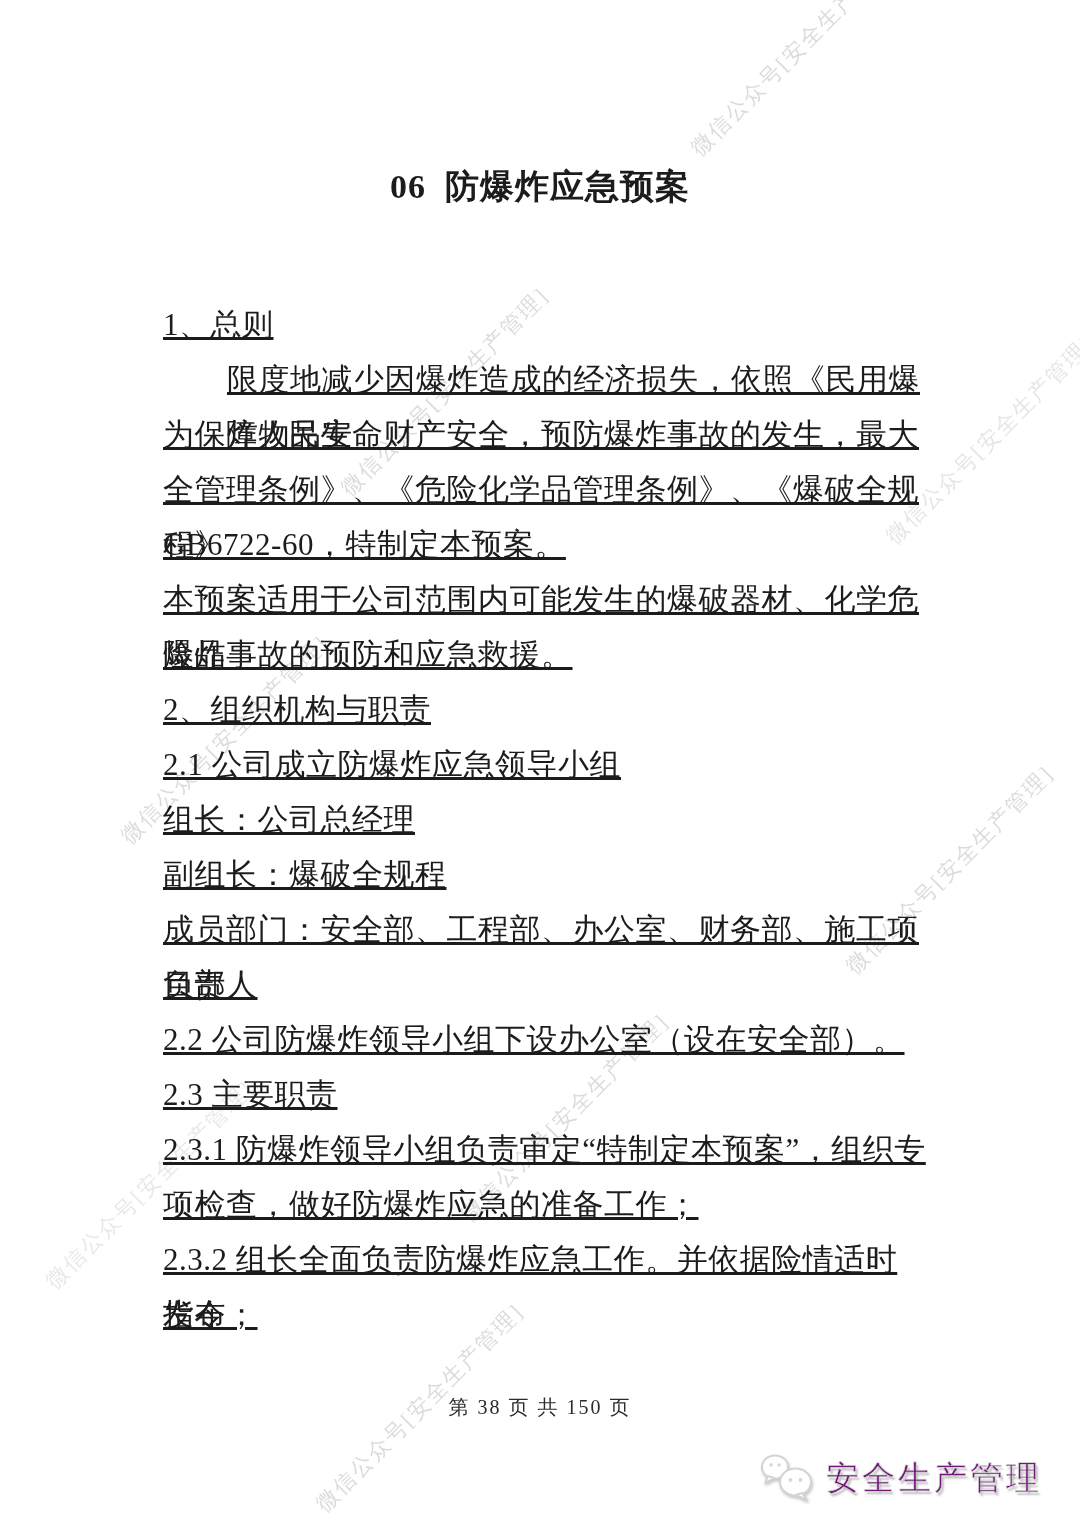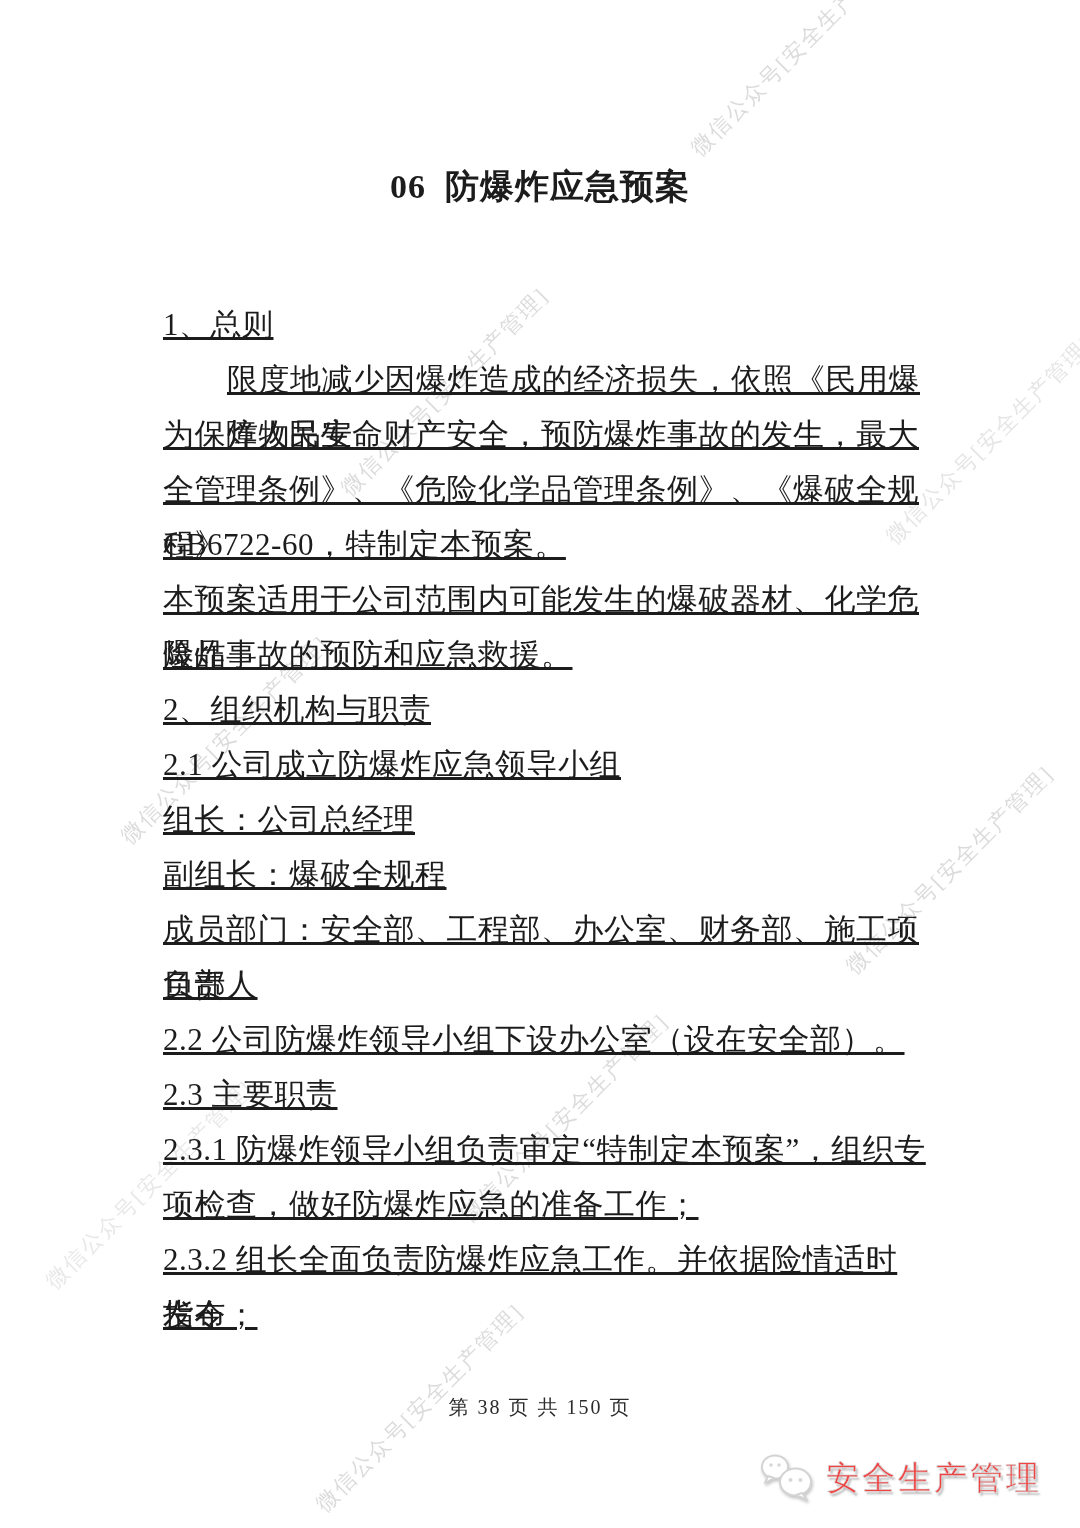--- a/index.html
+++ b/index.html
@@ -81,21 +81,21 @@
     gap: 10px;
   }
   .brand .wechat-icon {
     width: 58px; height: 52px;
     filter: drop-shadow(1.5px 2px 1.5px rgba(150,150,150,0.55));
   }
   .brand .brand-text {
     font-family: "Liberation Sans", "DejaVu Sans", sans-serif;
     font-size: 33px;
     letter-spacing: 3px;
-    color: #ef4444;
+    color: #701a75;
     -webkit-text-stroke: 0.6px #dcdcdc;
     text-shadow: 2px 2.5px 2px rgba(140,140,140,0.55),
                  0 0 1px rgba(175,175,175,0.4);
   }
 </style>
 </head>
 <body>
 
 <div class="page">
 

